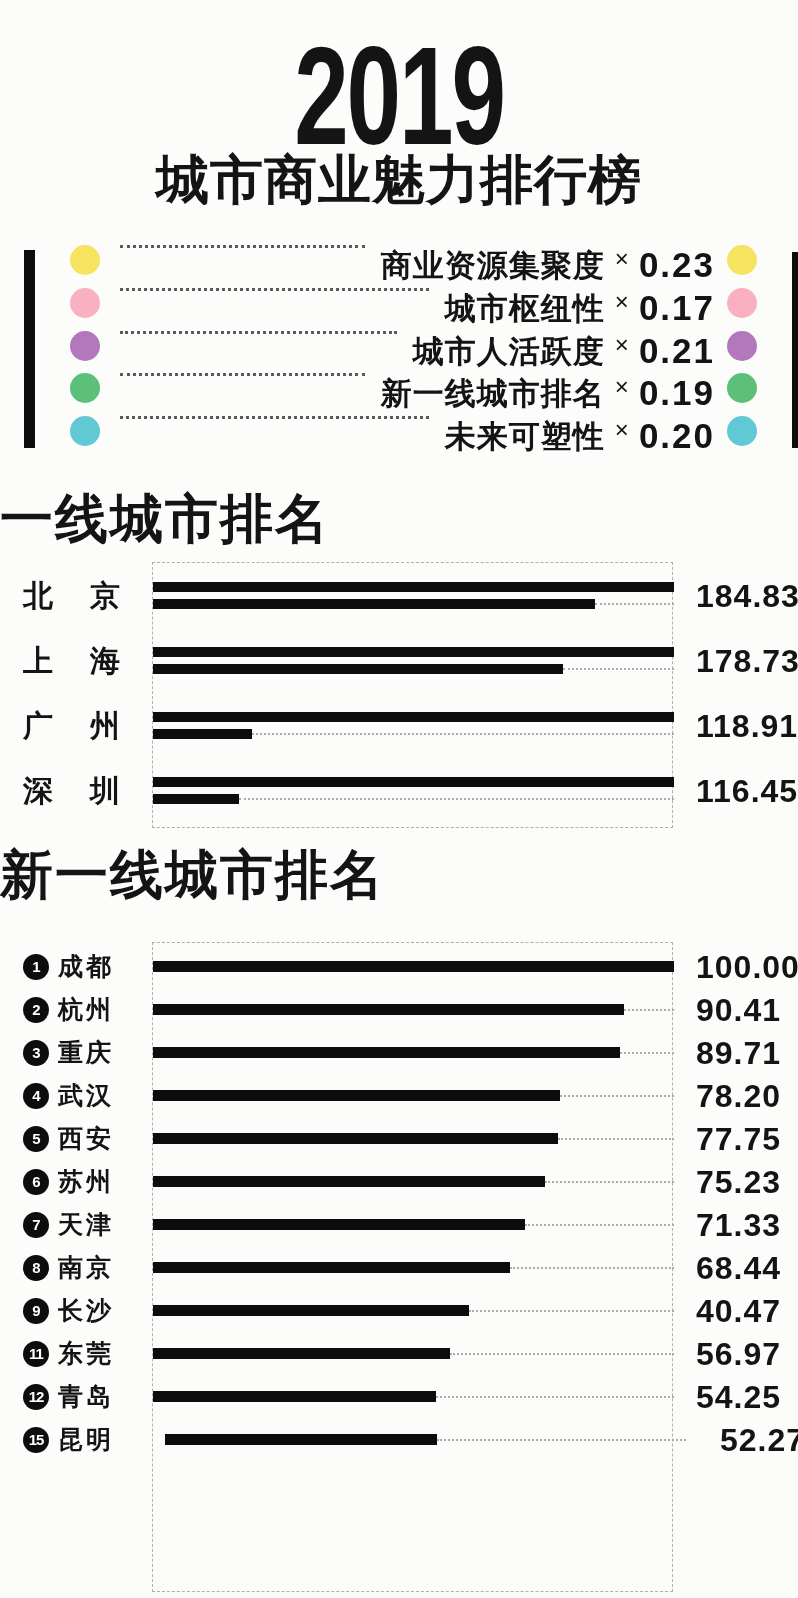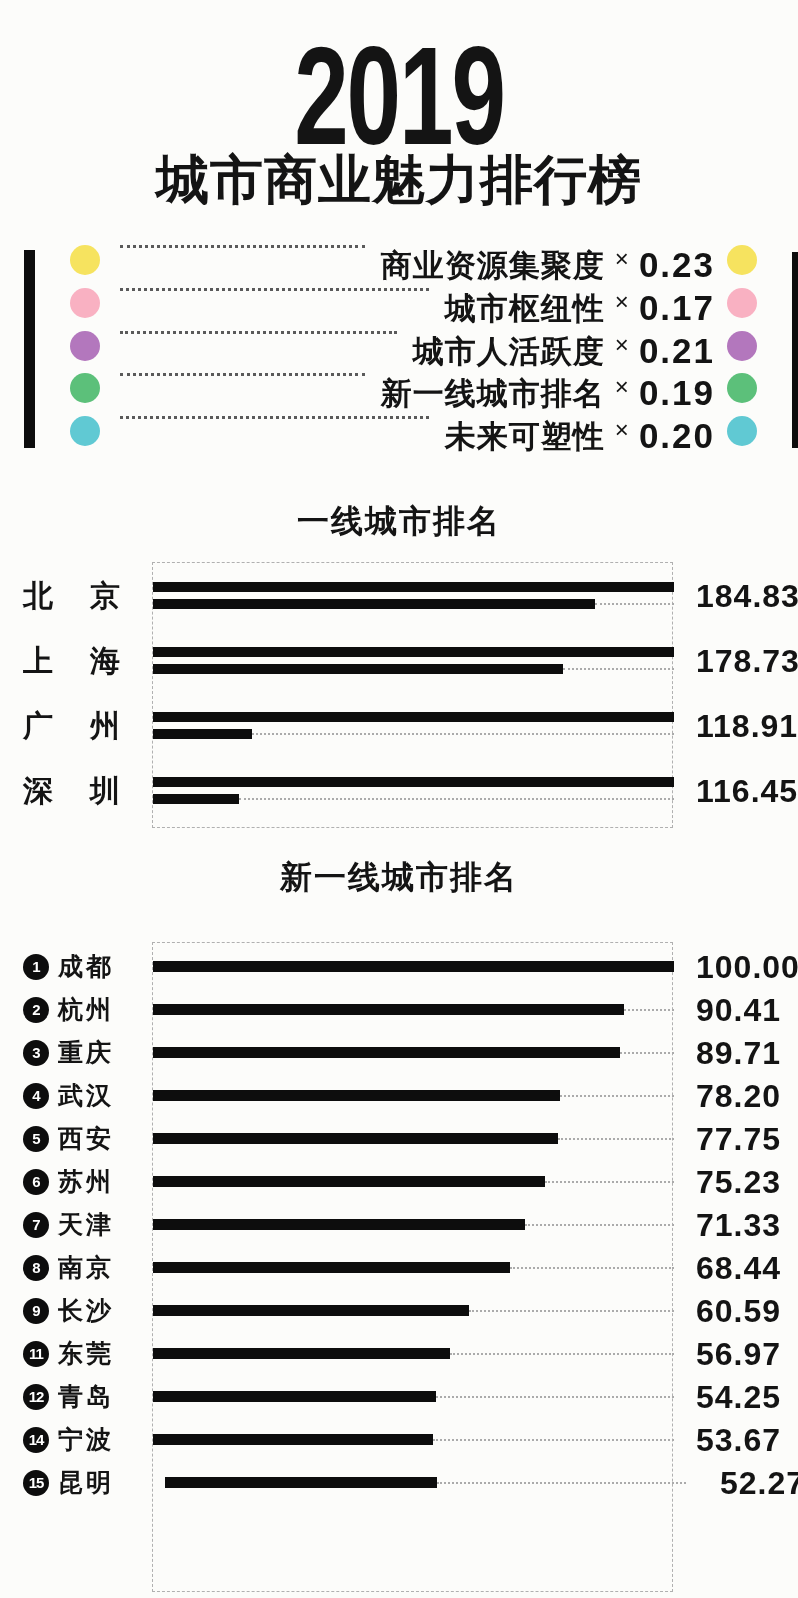--- a/index.html
+++ b/index.html
@@ -30,22 +30,22 @@
   .legend-rule.right{right:0;top:7px;width:6px;height:196px;}
   .legend-rows{position:absolute;left:70px;right:41px;top:0;height:100%;
     display:flex;flex-direction:column;}
   .legend-row{flex:1;display:flex;align-items:flex-start;}
   .dot{width:30px;height:30px;border-radius:50%;flex:0 0 auto;}
   .leader{flex:1;height:0;border-top:3px dotted #5a5a5a;margin:0 16px 0 20px;}
   .legend-label{font-size:31px;font-weight:700;letter-spacing:1px;white-space:nowrap;}
   .legend-mult{font-size:24px;font-weight:400;margin:0 10px;}
   .legend-weight{font-size:35px;font-weight:800;letter-spacing:2px;margin-right:12px;white-space:nowrap;}
   
-  .section-heading{position:absolute;left:0;width:100%;text-align:center;
-    font-size:32px;font-weight:800;letter-spacing:2px;margin-top:16px;}
+  .section-heading{position:absolute;left:0;width:100%;text-align:left;
+    font-size:53px;font-weight:800;letter-spacing:2px;}
   .h1{top:484px;}
   .h2{top:840px;}
   
   .dash-box{position:absolute;left:152px;width:521px;border:1px dashed #b0b0b0;box-sizing:border-box;}
   .box1{top:562px;height:266px;}
   .box2{top:942px;height:650px;}
   
   .t1-rows{position:absolute;left:0;top:582px;width:798px;}
   .t1-row{display:flex;align-items:center;height:27px;margin-bottom:38px;}
   .t1-row:last-child{margin-bottom:0;}
@@ -312,21 +312,21 @@
 
     <div class="t2-row">
       <div class="t2-label">
           <span class="badge">9</span>
           <span class="t2-city">长沙</span>
         </div>
       <div class="t2-barline">
           <div class="bar" style="width: 60.59%;"></div>
           <div class="trail"></div>
         </div>
-      <div class="score">60.59</div>
+      <div class="score">40.47</div>
     </div>
 
 
     <div class="t2-row">
       <div class="t2-label">
           <span class="badge">11</span>
           <span class="t2-city">东莞</span>
         </div>
       <div class="t2-barline">
           <div class="bar" style="width: 56.97%;"></div>
@@ -341,31 +341,20 @@
           <span class="t2-city">青岛</span>
         </div>
       <div class="t2-barline">
           <div class="bar" style="width: 54.25%;"></div>
           <div class="trail"></div>
         </div>
       <div class="score">54.25</div>
     </div>
 
 
-    <div class="t2-row">
-      <div class="t2-label">
-          <span class="badge">14</span>
-          <span class="t2-city">宁波</span>
-        </div>
-      <div class="t2-barline">
-          <div class="bar" style="width: 53.67%;"></div>
-          <div class="trail"></div>
-        </div>
-      <div class="score">53.67</div>
-    </div>
 
     <div class="t2-row">
       <div class="t2-label">
           <span class="badge">15</span>
           <span class="t2-city">昆明</span>
         </div>
       <div class="t2-barline">
           <div class="bar" style="width: 52.27%;"></div>
           <div class="trail"></div>
         </div>

